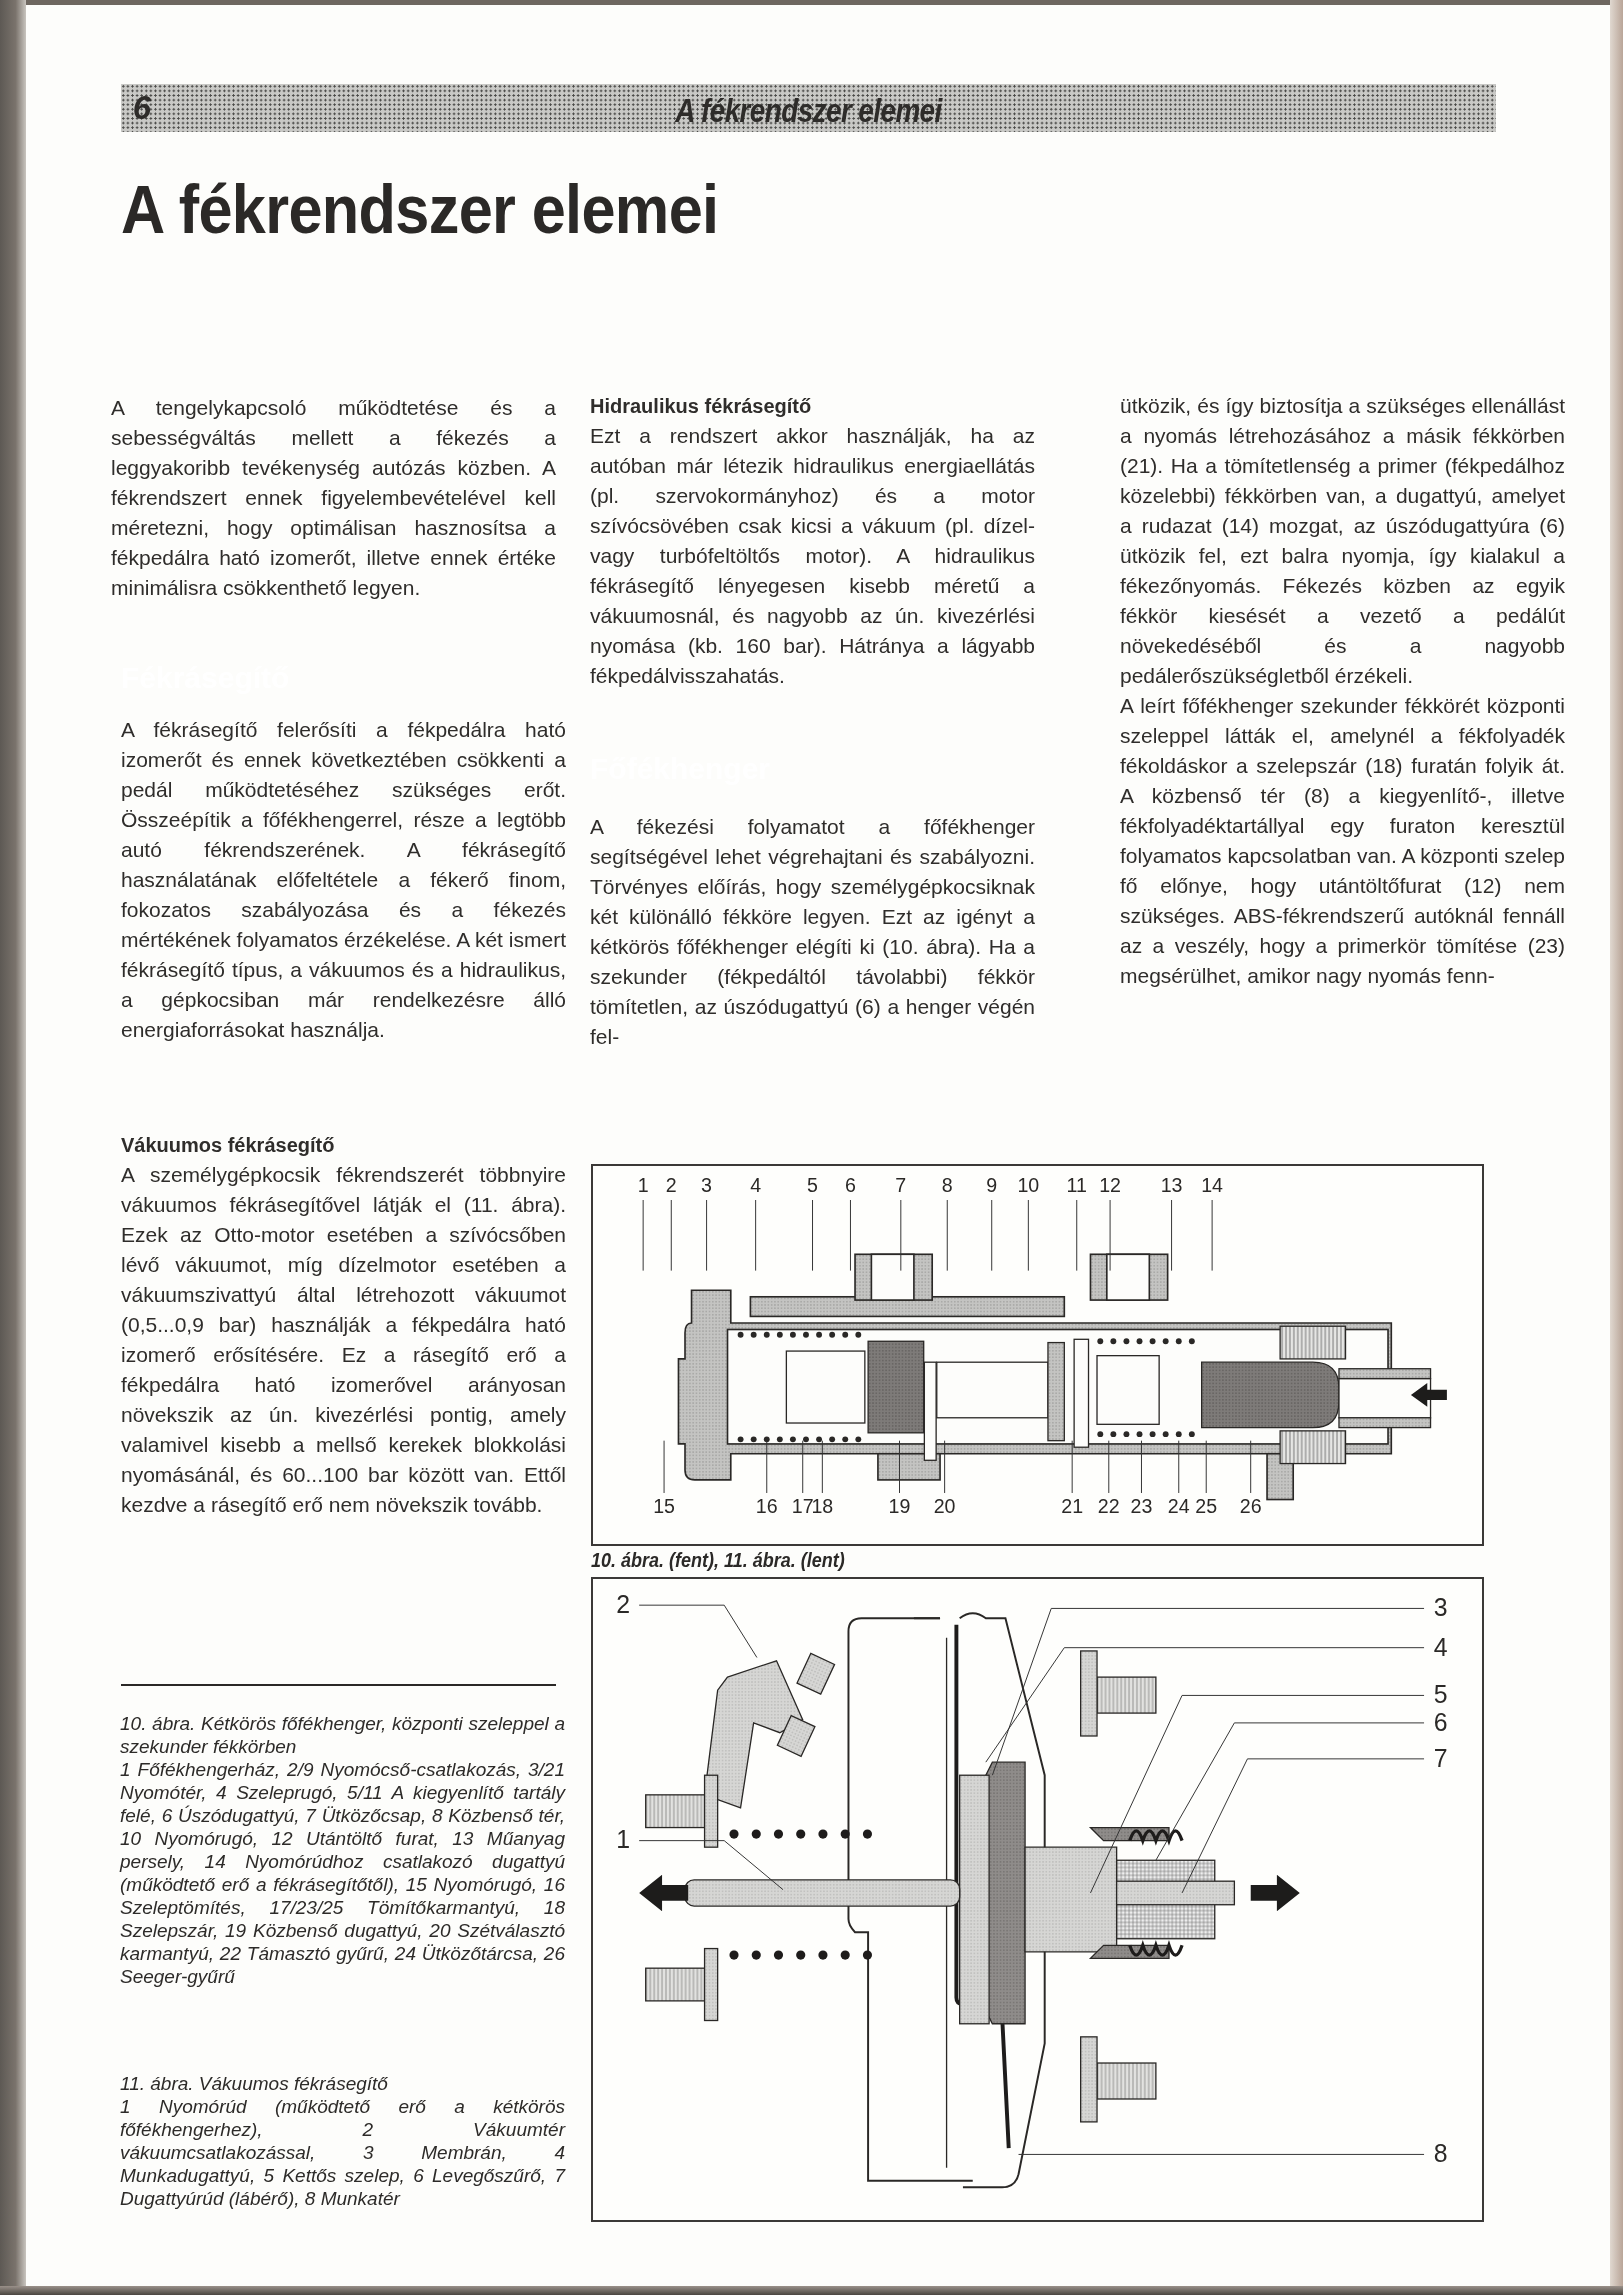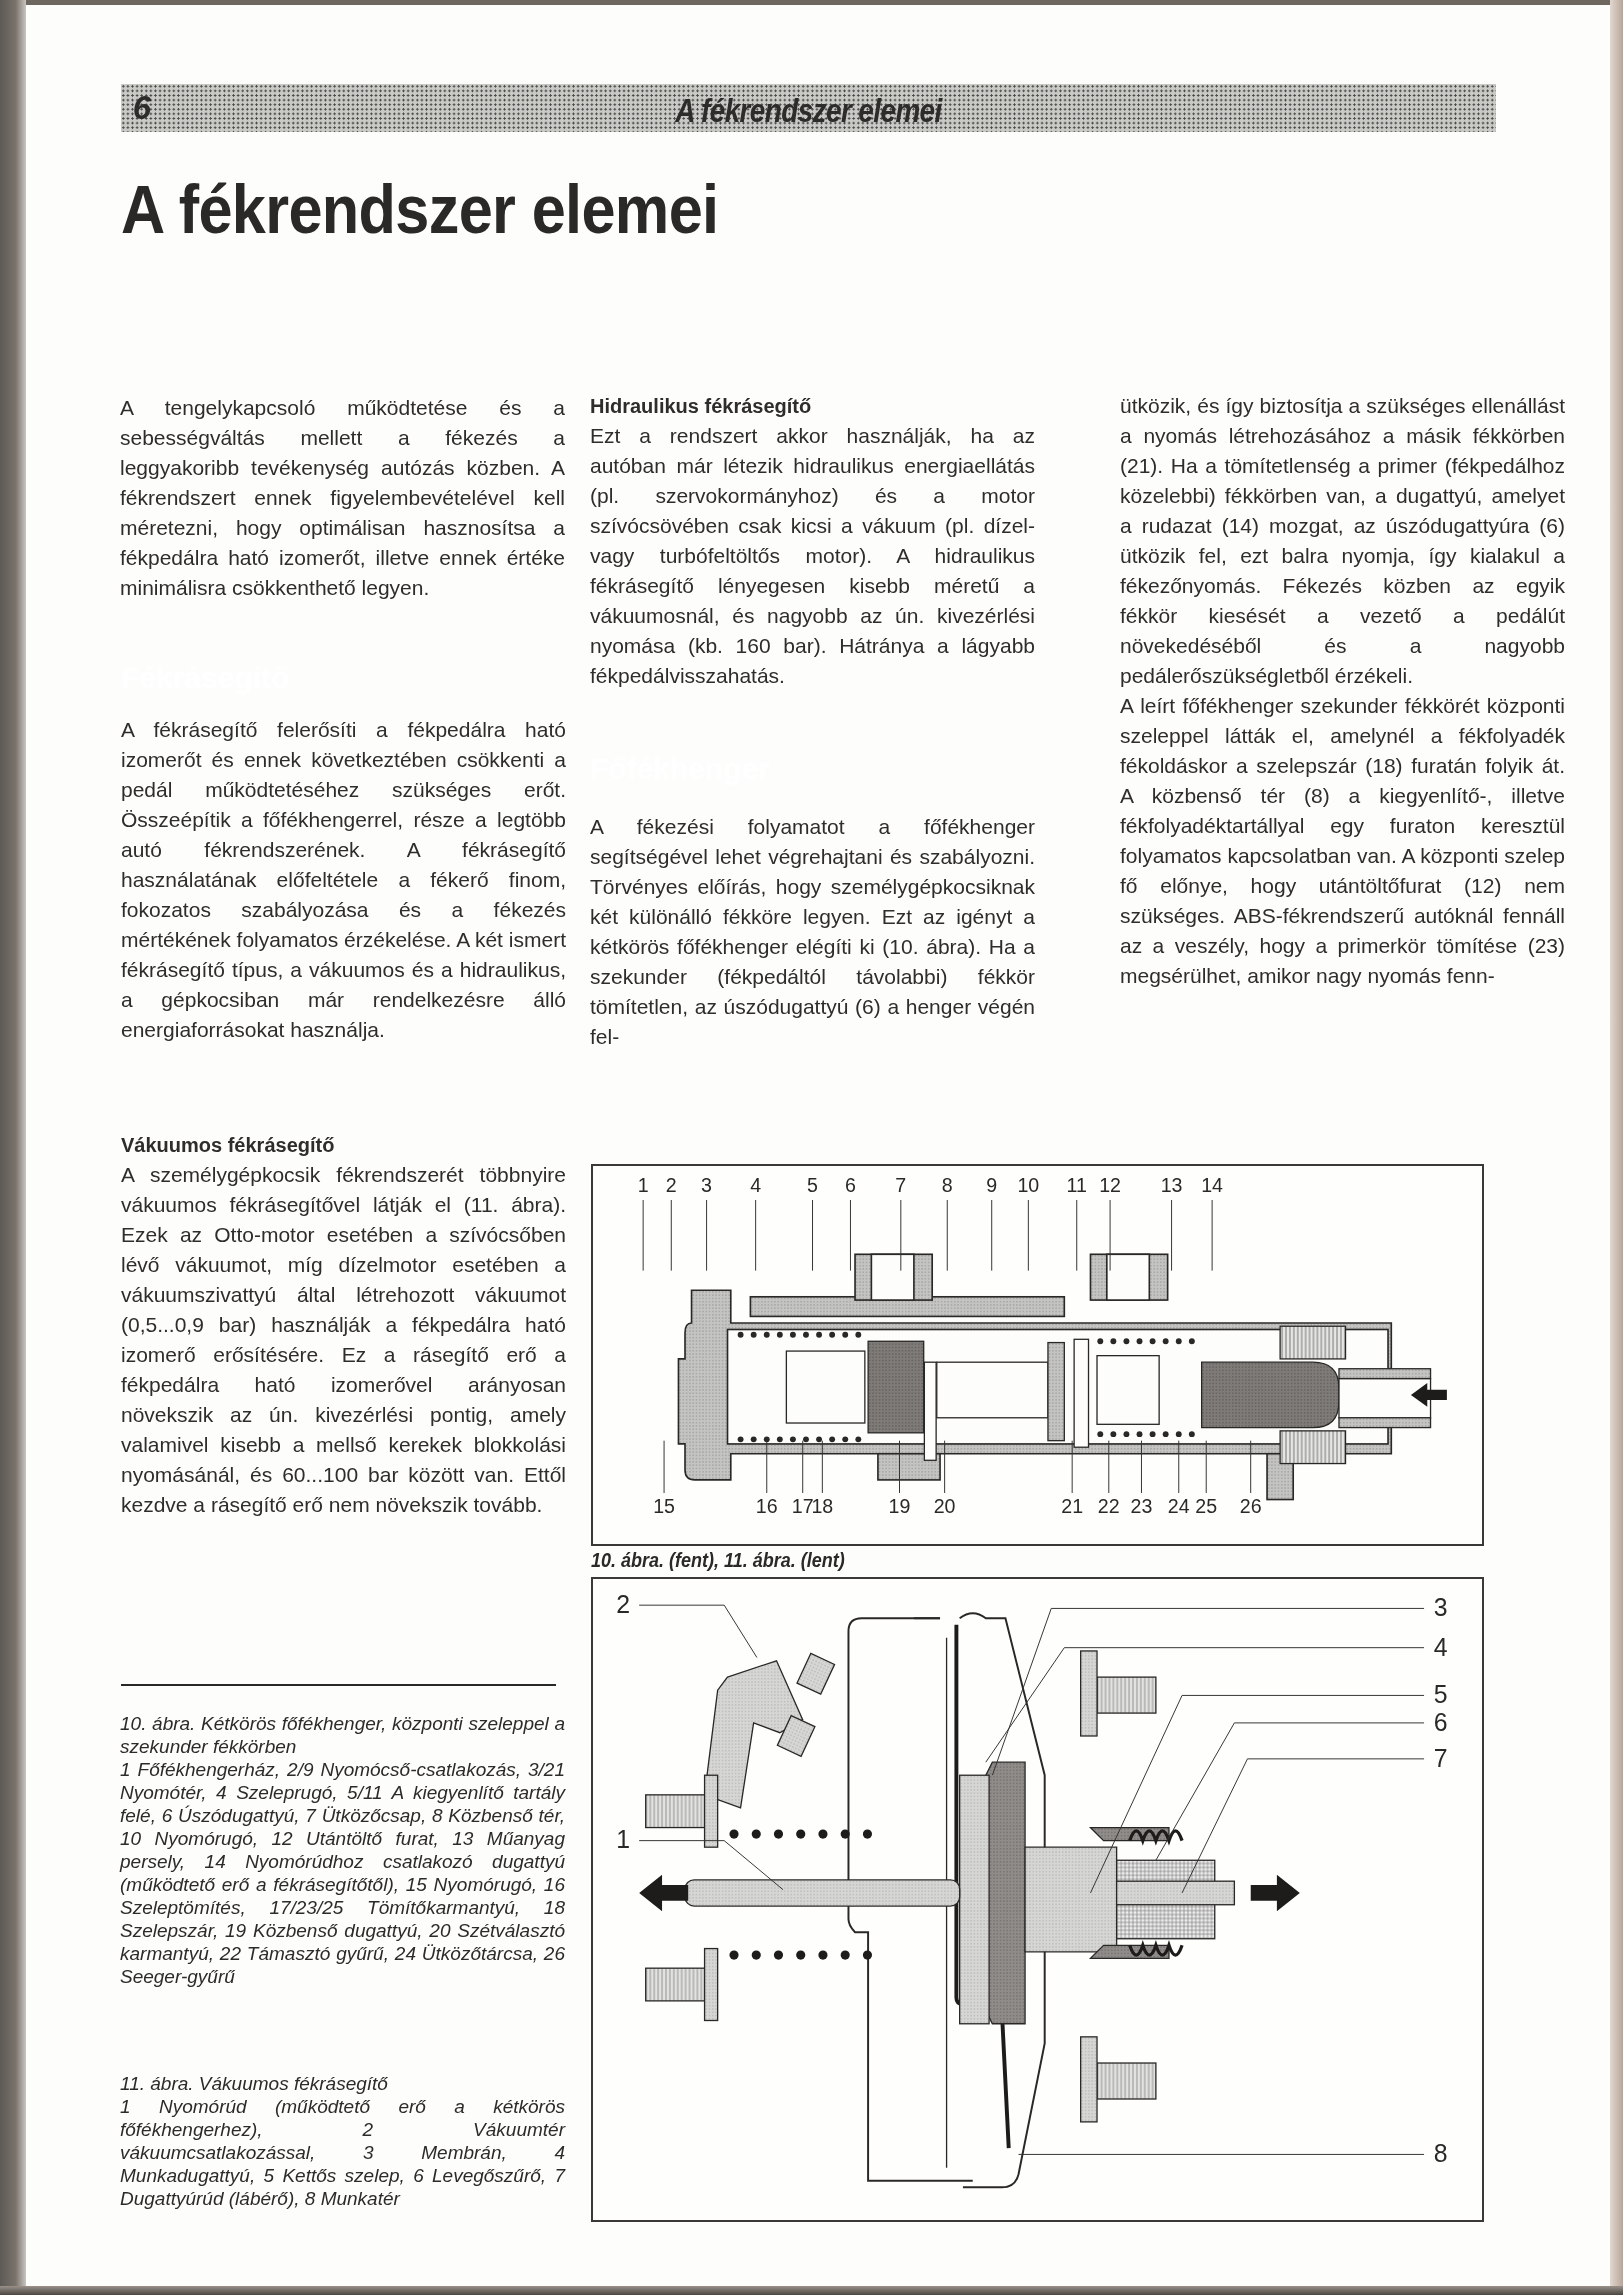--- a/index.html
+++ b/index.html
@@ -47,21 +47,21 @@
   }
   .col {
     position:absolute; width:445px; font-size:21px; line-height:30px;
     text-align:justify; color:#2f2d2b;
   }
   .col p { margin:0; }
   .col .lead-h { font-weight:bold; margin:0; font-size:20px; }
   .col h2 {
     font-size:30px; margin:0; font-weight:bold; color:#ffffff; line-height:39px;
   }
-  .c1 { left:120px; top:393px; }
+  .c1 { left:111px; top:393px; }
   .c2 { left:590px; top:391px; }
   .c3 { left:1120px; top:391px; }
 
   .sec-fekra { position:absolute; left:121px; top:658px; width:445px; }
   .sec-vak { position:absolute; left:121px; top:1106px; width:445px;margin-top:24px; }
   .sec-fofek { position:absolute; left:590px; top:749px; width:445px; }
 
   .cap-rule {
     position:absolute; left:121px; top:1684px; width:435px; height:2px; background:#2a2826;
   }

